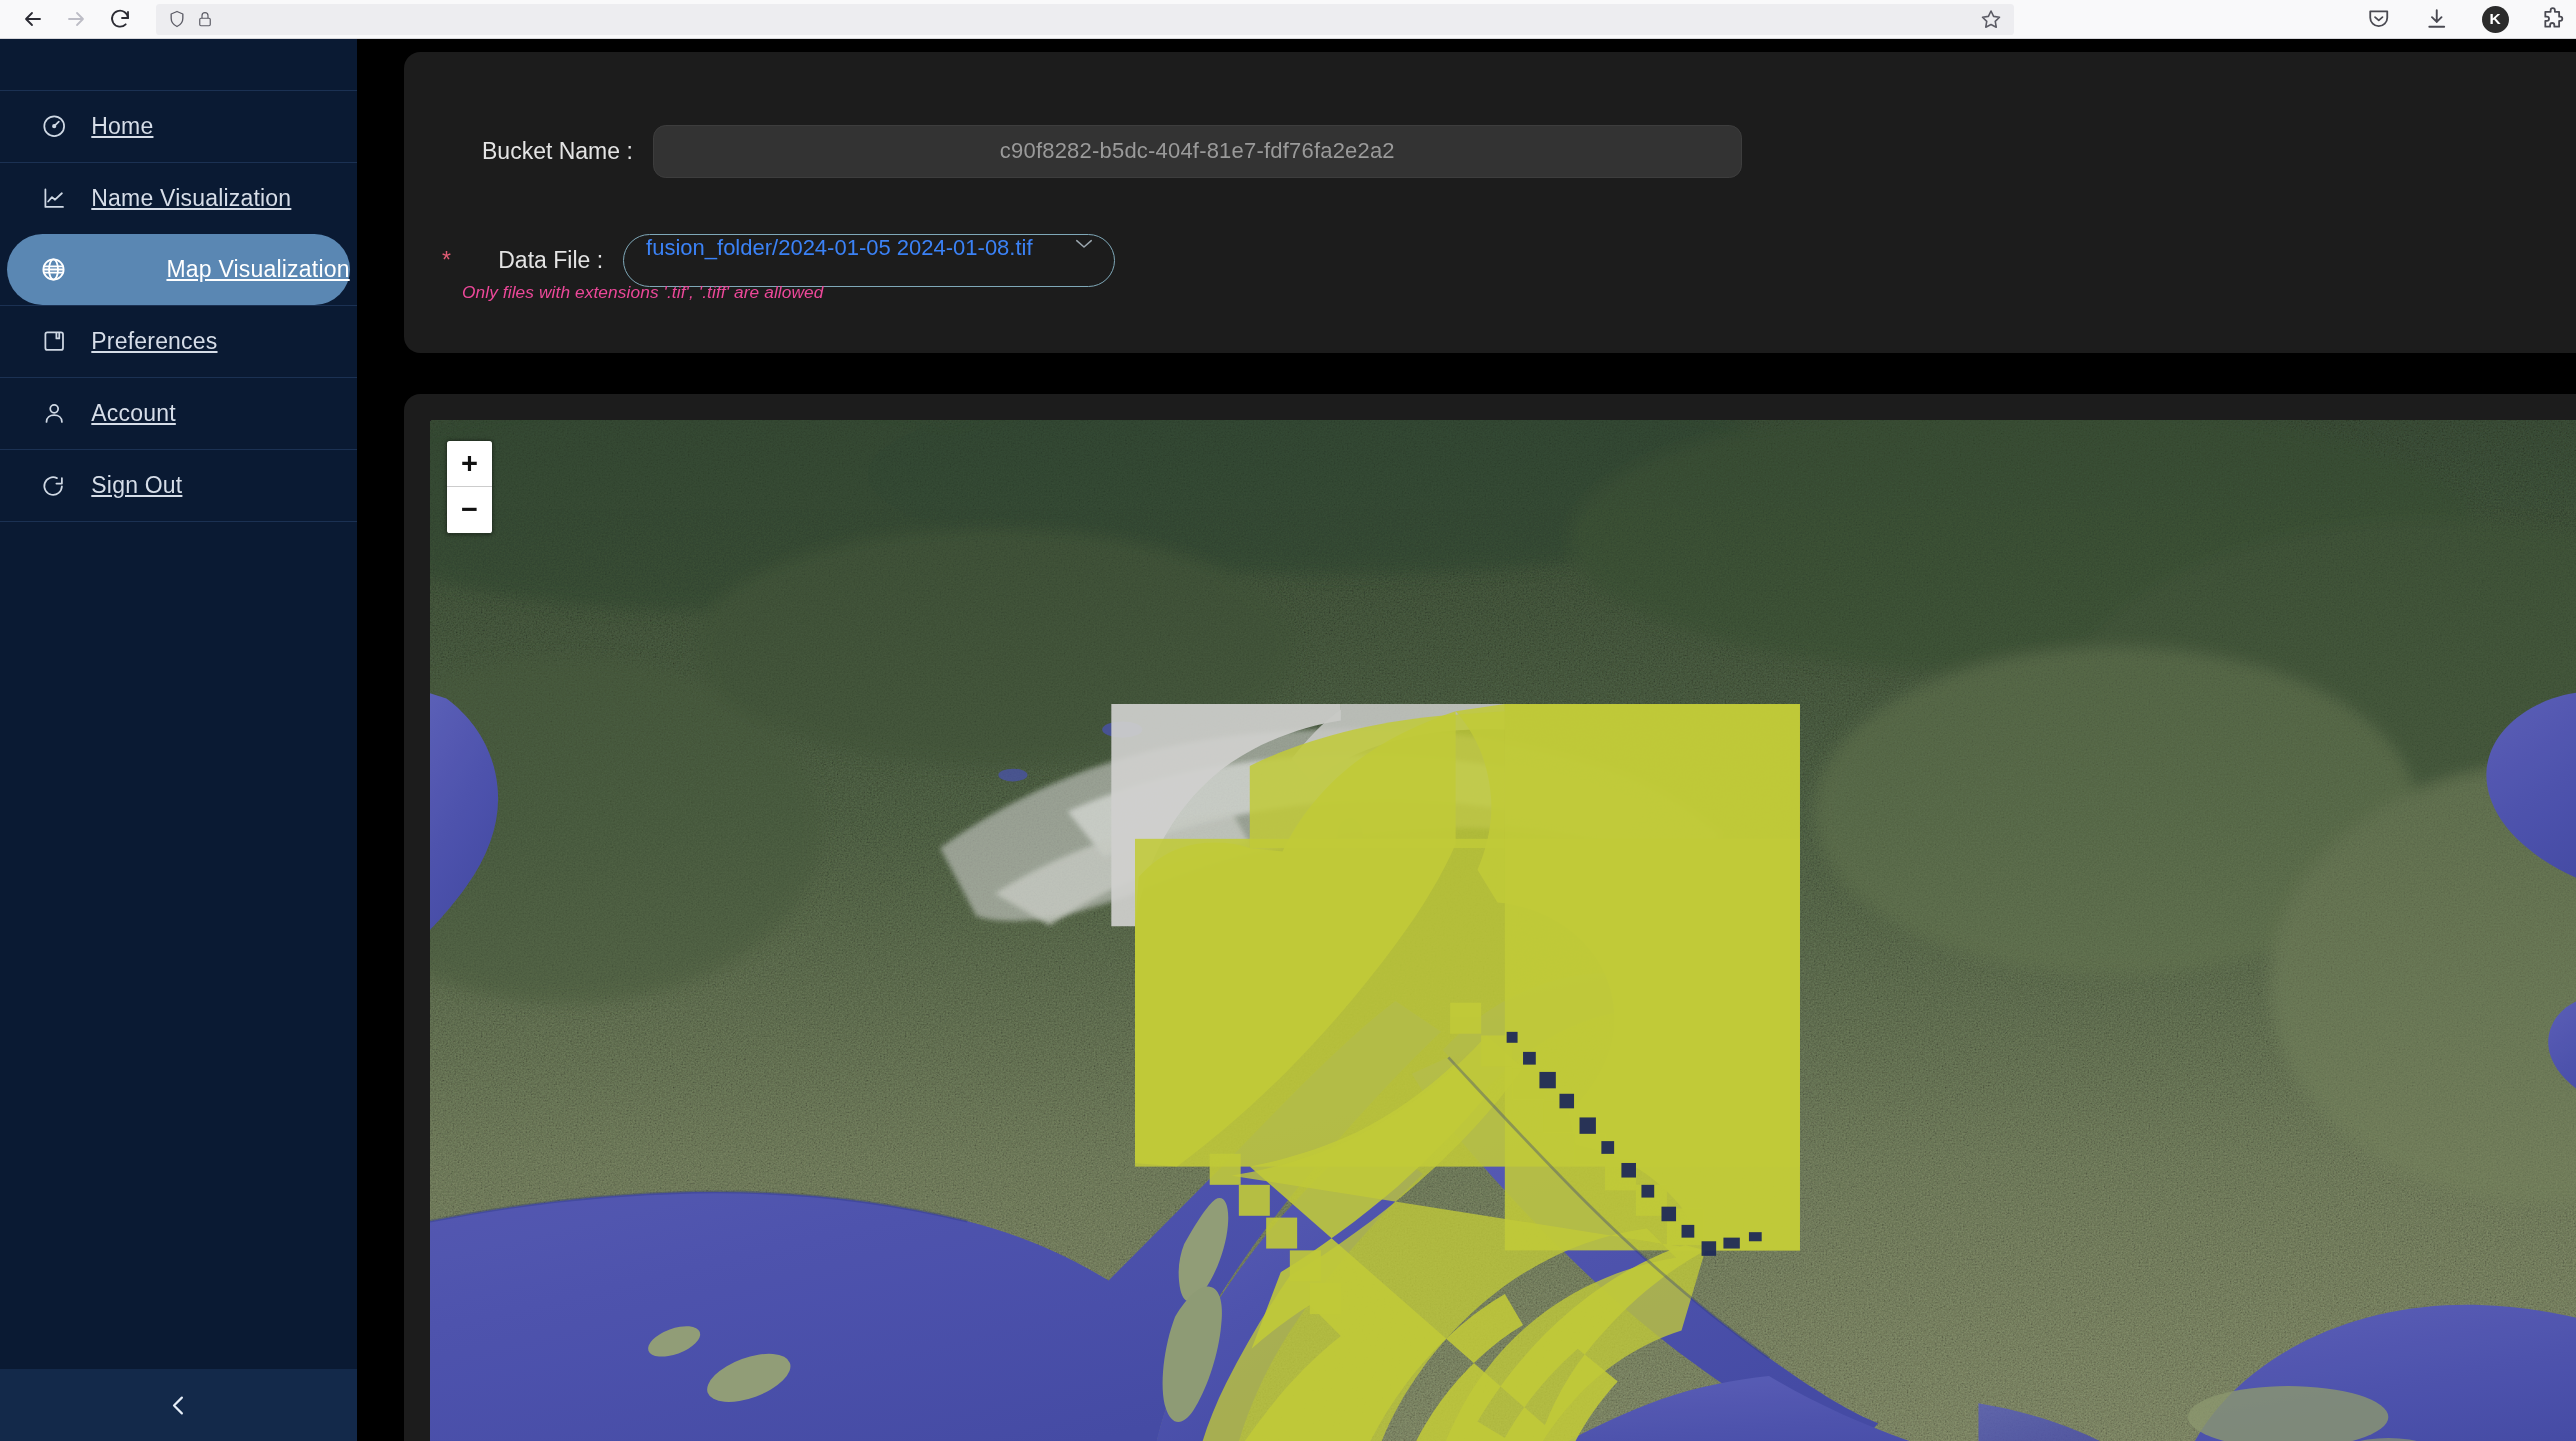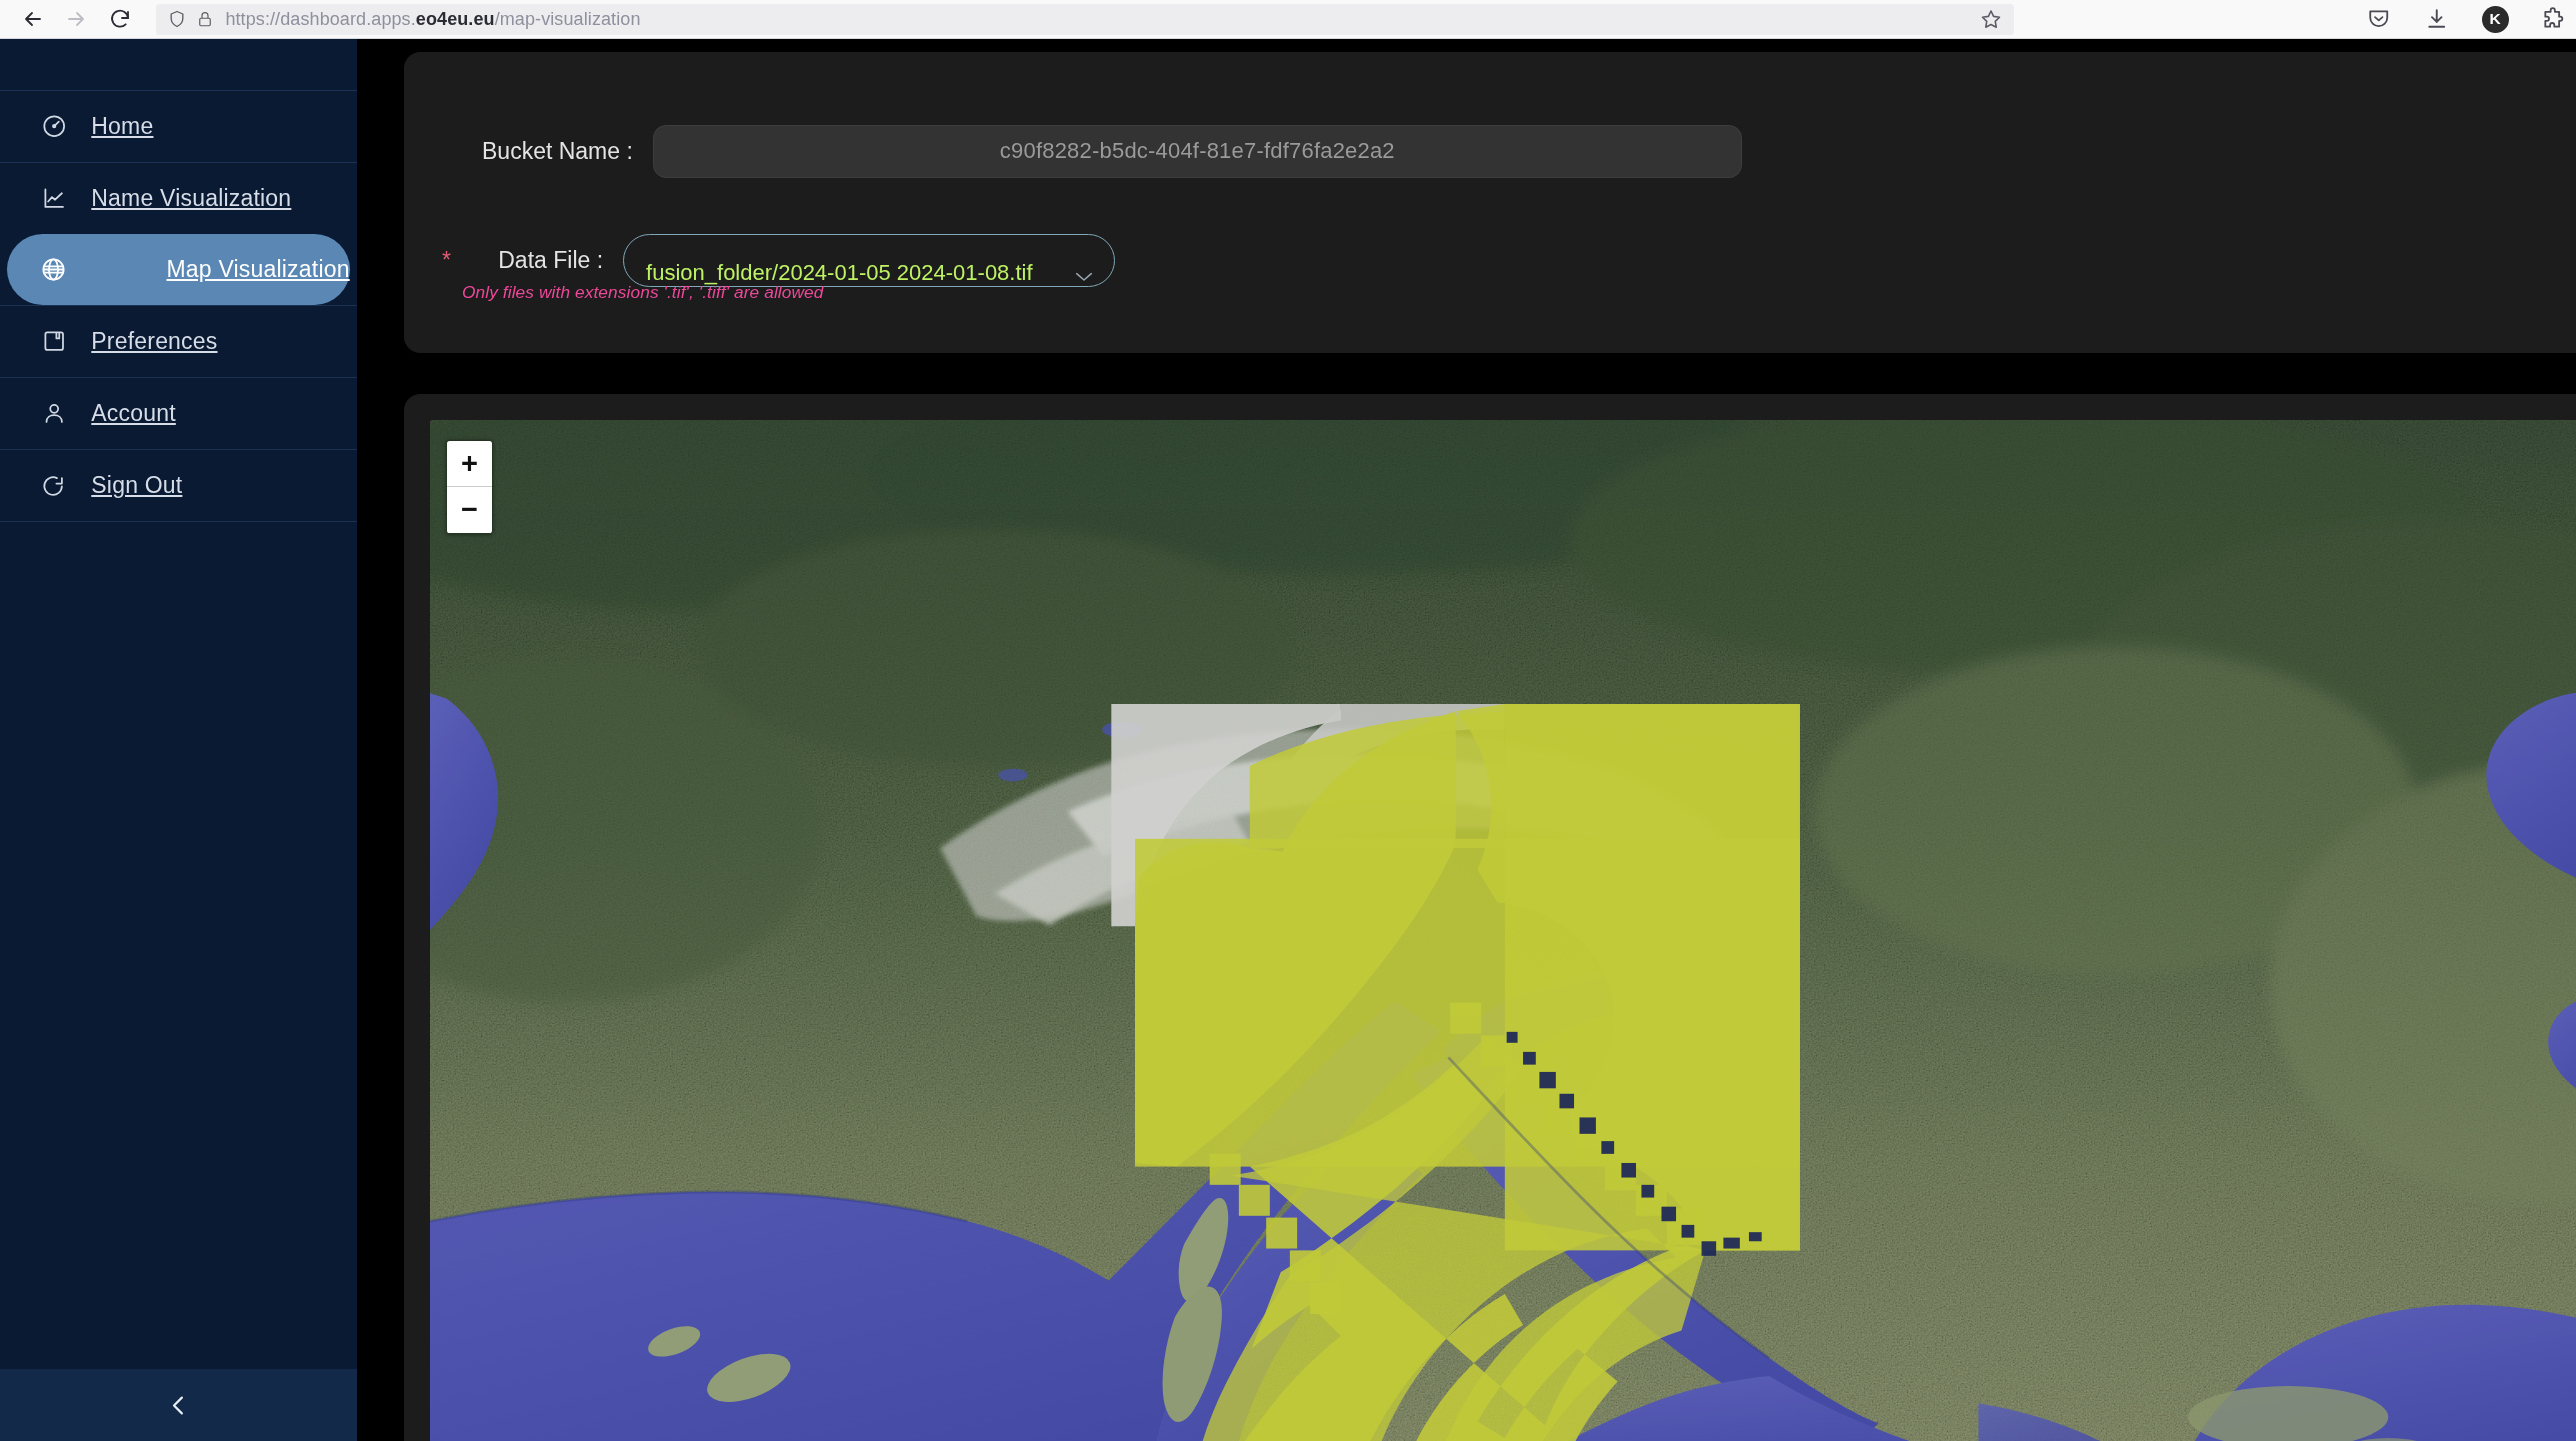--- a/index.html
+++ b/index.html
@@ -122,23 +122,23 @@
     cursor:text;
     justify-content:center;
   }
 
   .select-wrap{ position:relative; margin-left:20px; }
   .select-box{
     width:492px; height:53px;
     background:#1c1c1c;
     border:0.9px solid #7fa8b8;
     border-radius:910px;
-    display:flex; align-items:flex-end; justify-content:space-between;
+    display:flex; align-items:flex-start; justify-content:space-between;
     padding:0 20px 0 22px;
-    font-size:22px; color:#bef264;
+    font-size:22px; color:#3b82f6;
     cursor:pointer; white-space:nowrap;
   }
   .chev{ color:#9aa5ad; font-size:18px; line-height:1; margin-left:11px;}
   .helper{
     position:absolute; left:58px; top:230px;
     font-size:17.3px; font-style:italic; color:#ec4899;
     letter-spacing:0.1px;
   }
 
   
@@ -189,21 +189,20 @@
   <div class="urlbar">
     <div class="url-icons">
       <svg width="20" height="20" viewBox="0 0 24 24" fill="none" stroke="#5c5c66" stroke-width="1.6" stroke-linejoin="round">
         <path d="M12 3l7 3v5c0 4.5-3 8-7 10-4-2-7-5.5-7-10V6l7-3z"></path>
       </svg>
       <svg width="18" height="18" viewBox="0 0 24 24" fill="none" stroke="#5c5c66" stroke-width="1.6" stroke-linejoin="round">
         <rect x="5" y="11" width="14" height="10" rx="1.6"></rect>
         <path d="M8 11V7.5a4 4 0 0 1 8 0V11"></path>
       </svg>
     </div>
-    <div class="url-text"><span>https://dashboard.apps.</span><b>eo4eu.eu</b><span>/map-visualization</span></div>
     <div class="star-btn">
       <svg width="24" height="24" viewBox="0 0 24 24" fill="none" stroke="#5c5c66" stroke-width="1.6" stroke-linejoin="round">
         <path d="M12 3.5l2.6 5.4 5.9.85-4.25 4.1 1 5.85L12 16.95 6.75 19.7l1-5.85L3.5 9.75l5.9-.85z"></path>
       </svg>
     </div>
   </div>
 
   <div class="right-icons">
     <div class="ri">
       <svg width="25.5" height="25.5" viewBox="0 0 24 24" fill="none" stroke="#4a4a52" stroke-width="1.7" stroke-linecap="round" stroke-linejoin="round">

